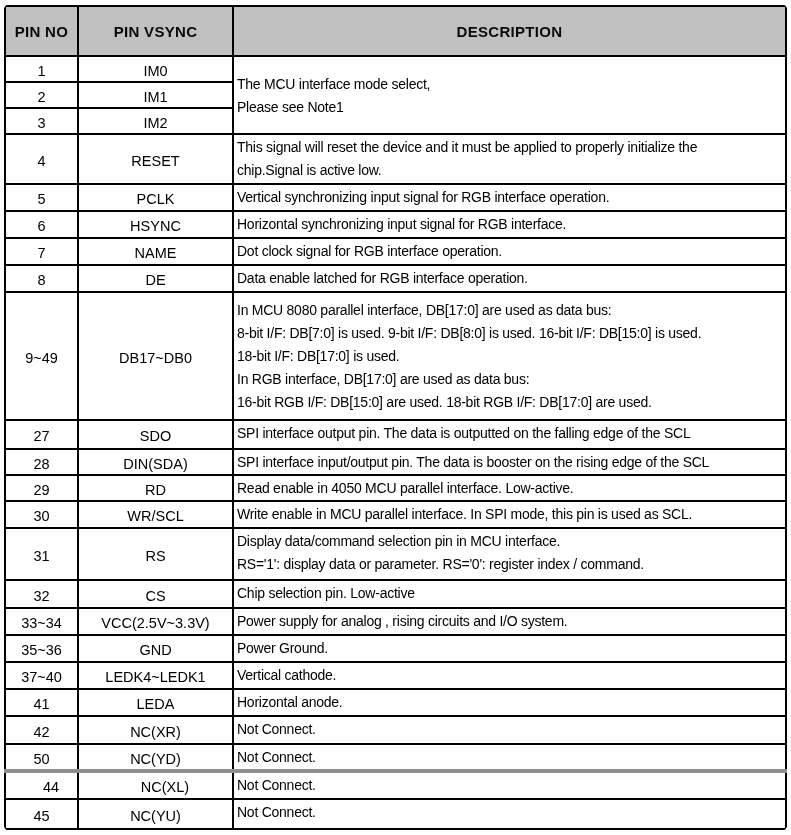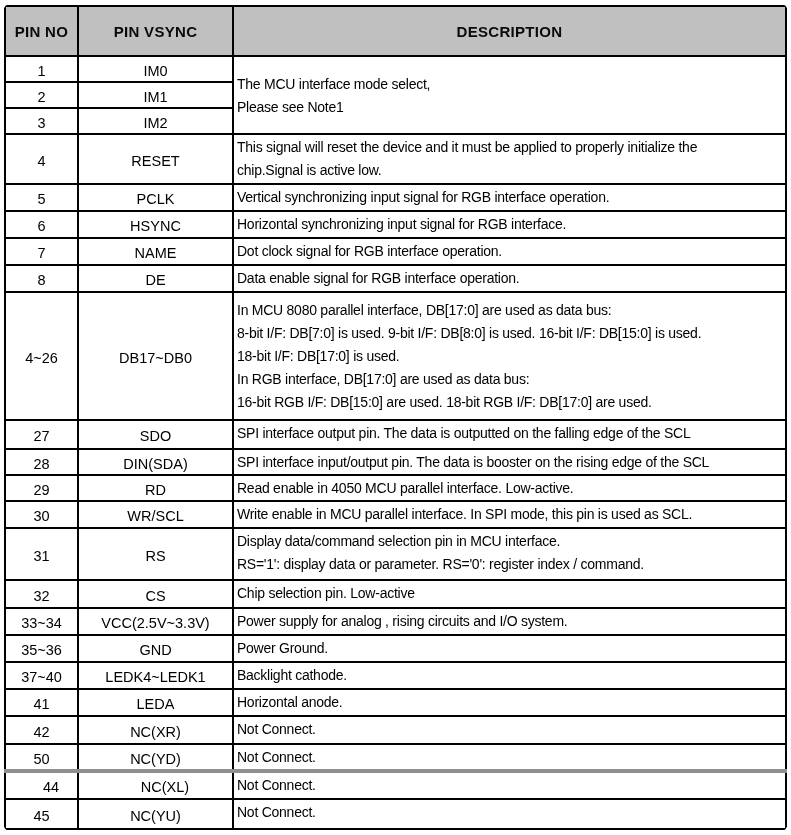--- a/index.html
+++ b/index.html
@@ -96,25 +96,25 @@
         <td class="pin">7</td>
         <td class="name">NAME</td>
         <td class="desc">
             <div class="desc-text">Dot clock signal for RGB interface operation.</div>
           </td>
       </tr>
       <tr class="h27">
         <td class="pin">8</td>
         <td class="name">DE</td>
         <td class="desc">
-            <div class="desc-text">Data enable signal for RGB interface operation.</div>
+            <div class="desc-text">Data enable latched for RGB interface operation.</div>
           </td>
       </tr>
       <tr class="h128">
-        <td class="pin">4~26</td>
+        <td class="pin">9~49</td>
         <td class="name">DB17~DB0</td>
         <td class="desc mid">
             <div class="desc-text">In MCU 8080 parallel interface, DB[17:0] are used as data bus:
 8-bit I/F: DB[7:0] is used. 9-bit I/F: DB[8:0] is used. 16-bit I/F: DB[15:0] is used.
 18-bit I/F: DB[17:0] is used.
 In RGB interface, DB[17:0] are used as data bus:
 16-bit RGB I/F: DB[15:0] are used. 18-bit RGB I/F: DB[17:0] are used.</div>
           </td>
       </tr>
       <tr class="h29">
@@ -171,21 +171,21 @@
         <td class="pin">35~36</td>
         <td class="name">GND</td>
         <td class="desc">
             <div class="desc-text">Power Ground.</div>
           </td>
       </tr>
       <tr class="h27">
         <td class="pin">37~40</td>
         <td class="name">LEDK4~LEDK1</td>
         <td class="desc">
-            <div class="desc-text">Backlight cathode.</div>
+            <div class="desc-text">Vertical cathode.</div>
           </td>
       </tr>
       <tr class="h27">
         <td class="pin">41</td>
         <td class="name">LEDA</td>
         <td class="desc">
             <div class="desc-text">Horizontal anode.</div>
           </td>
       </tr>
       <tr class="h28">

